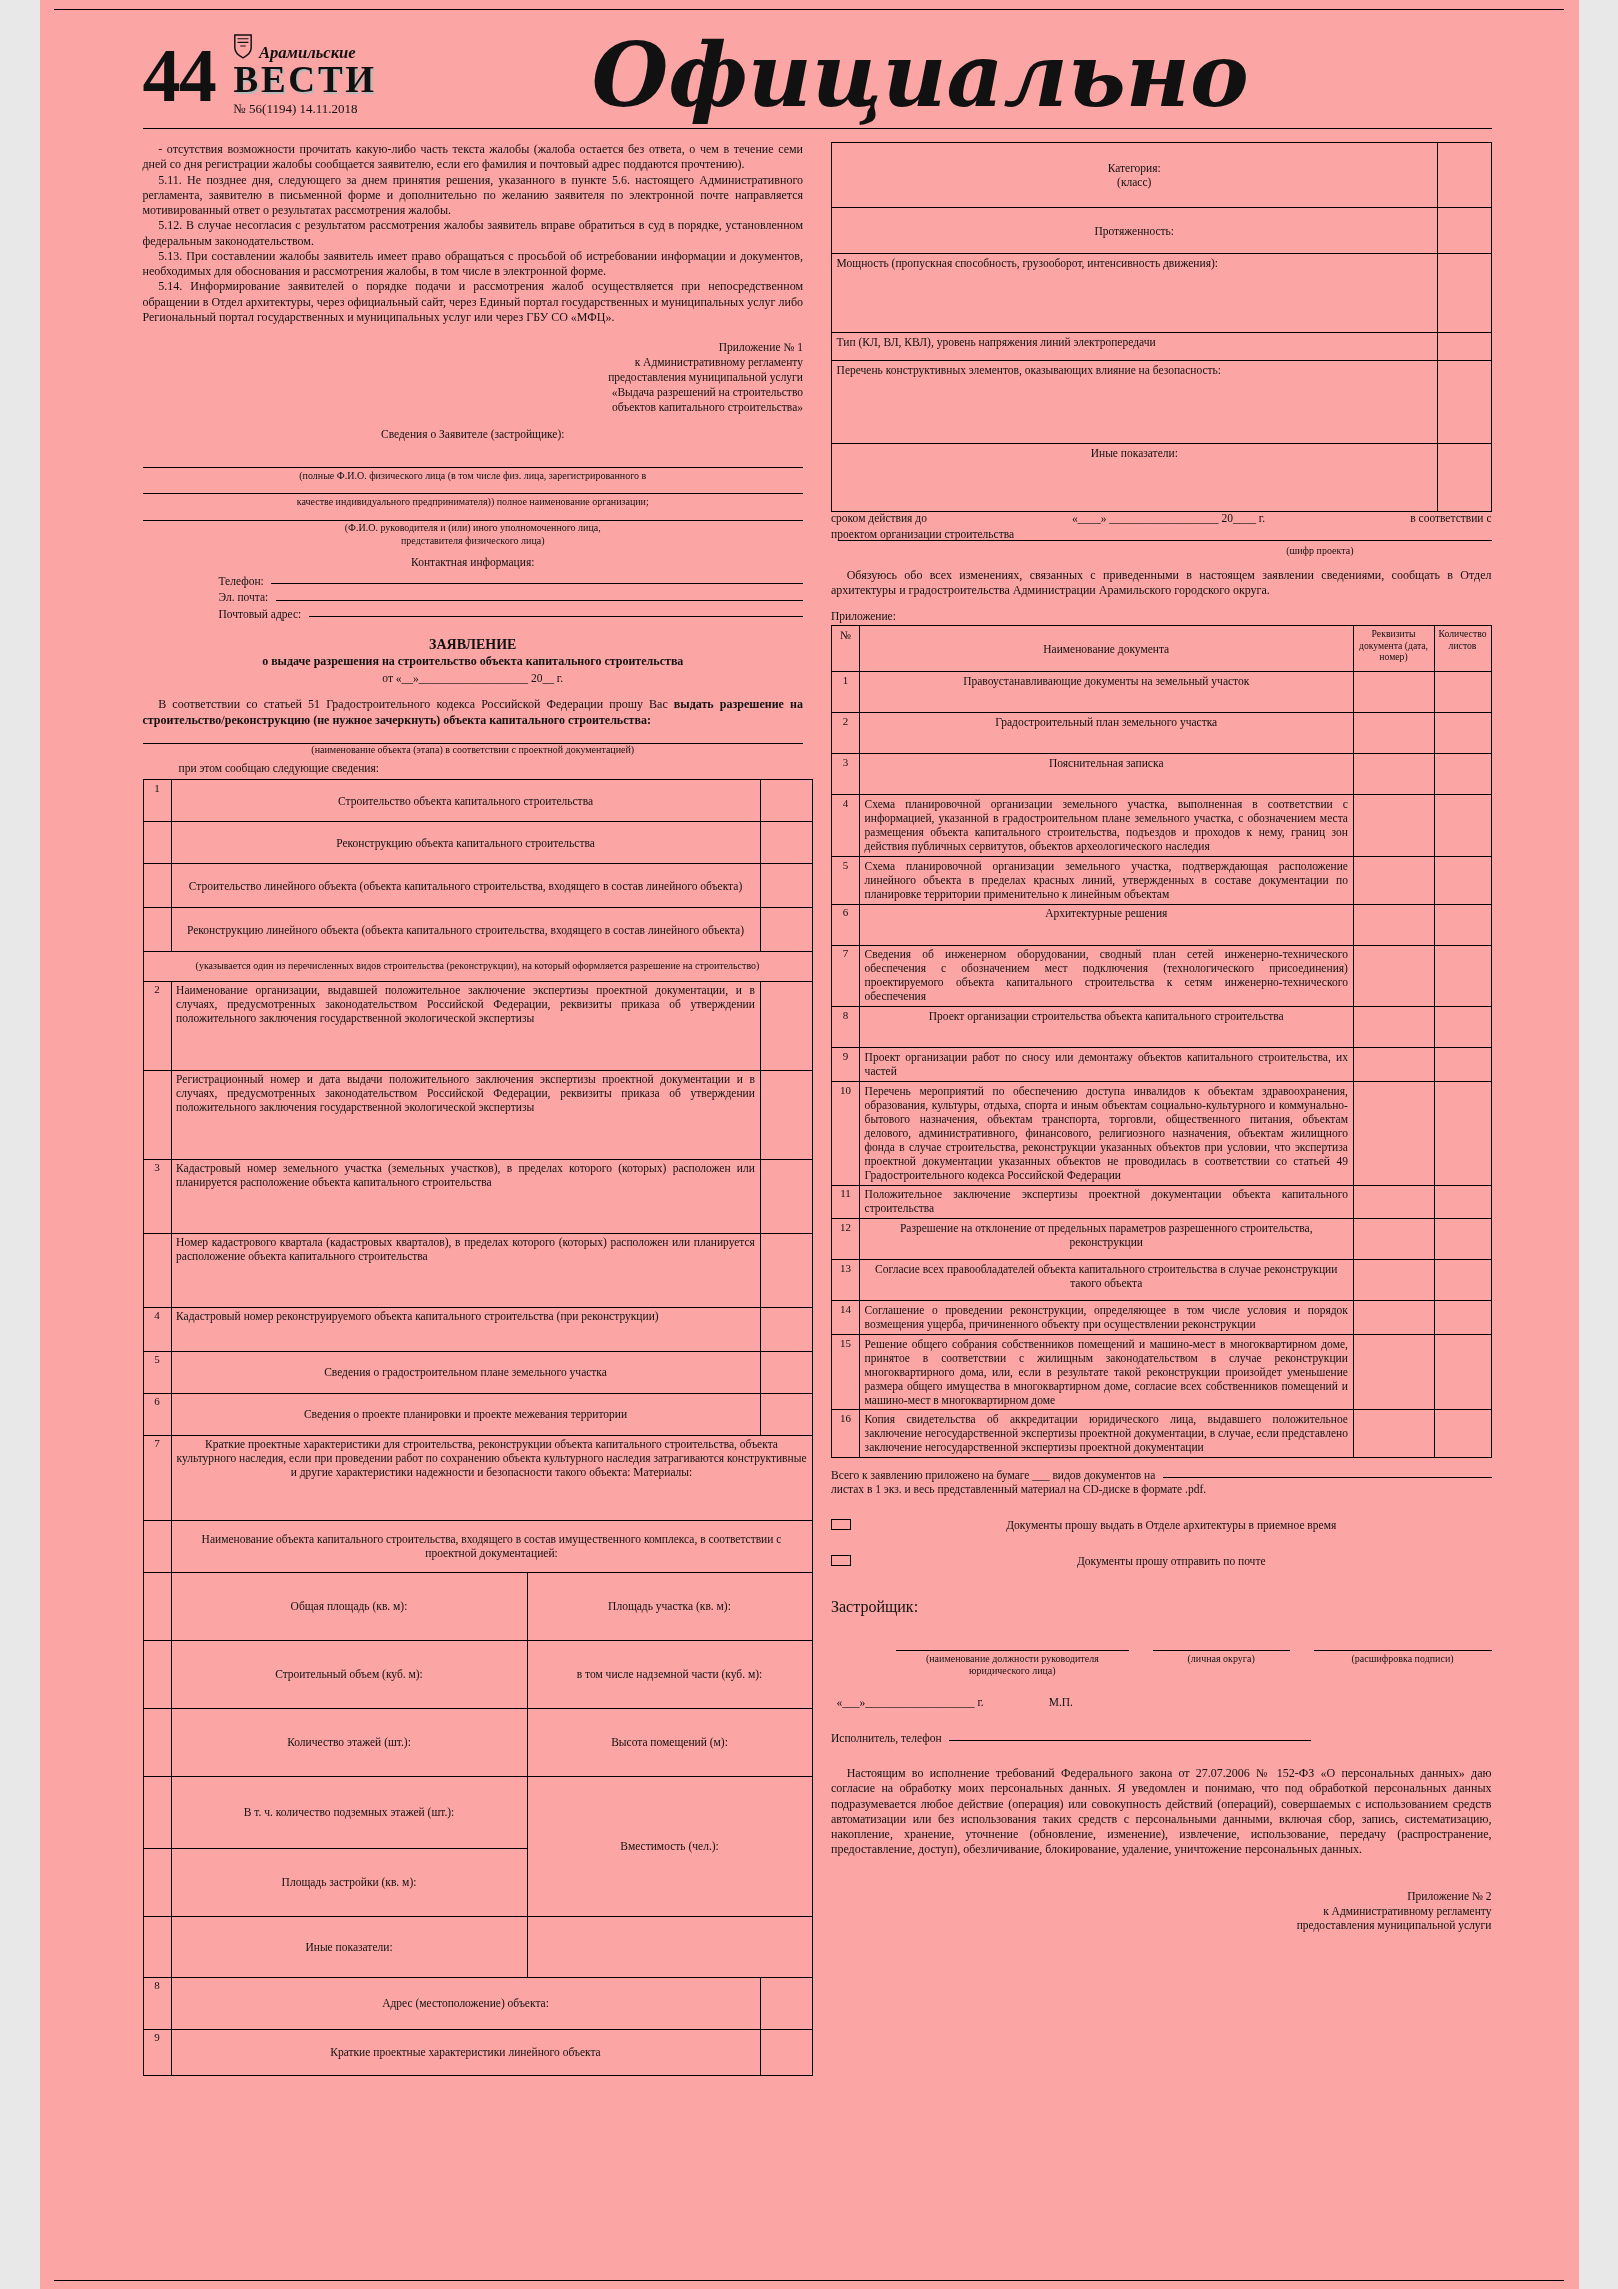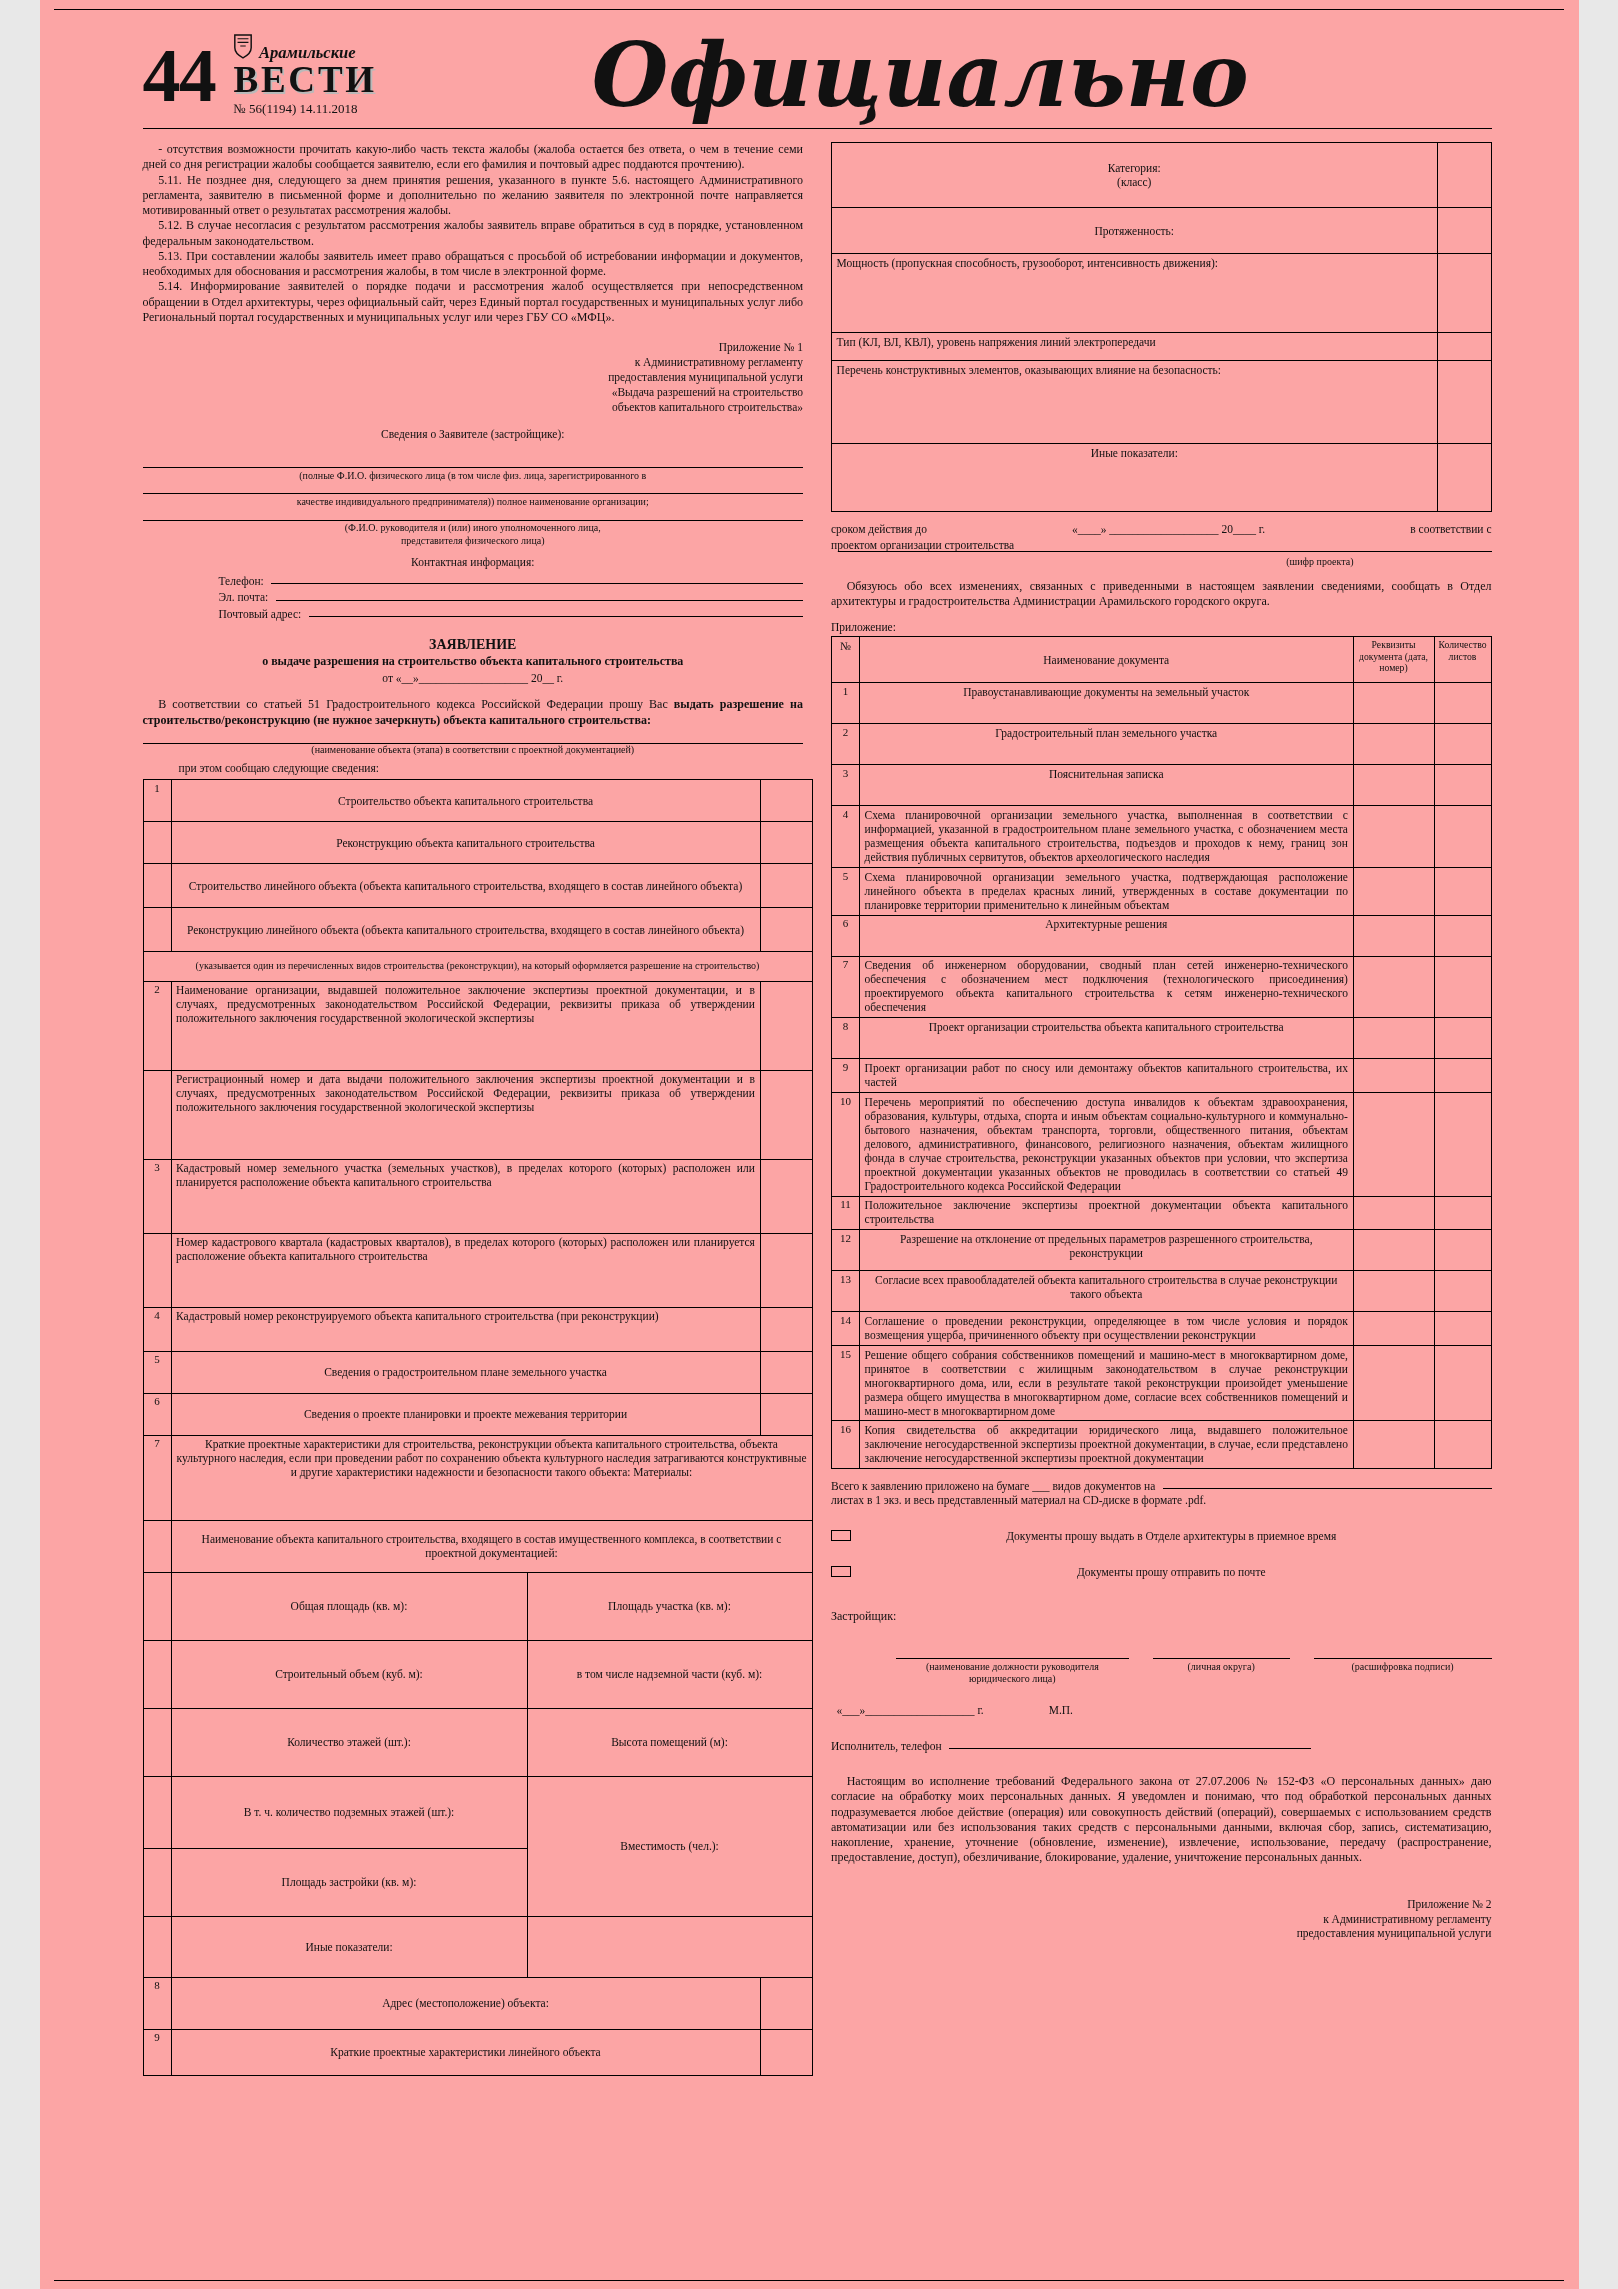--- a/index.html
+++ b/index.html
@@ -51,34 +51,34 @@
   .num { text-align:center; font-size:11px; padding:1.8px 0.9px; }
   .c { text-align:center; }
   .j { text-align:justify; }
   .vm { vertical-align:middle; }
   .note-row { font-size:10px; text-align:center; vertical-align:middle; }
   .small-h { font-size:9.7px; line-height:1.2; padding:1.8px; }
   .attach-table td.name { padding:1.8px 4.6px 2.8px; }
   .attach-table td.tall { height:41px; }
   .attach-table { margin-top:1.8px; }
 
-  .validity-row { display:flex; justify-content:space-between; font-size:11.5px; margin-top:11px; }
+  .validity-row { display:flex; justify-content:space-between; font-size:11.5px; }
   .validity-row2 { display:flex; font-size:11.5px; margin-top:3.7px;flex-direction:column; }
   .shifr-caption { font-size:10px; text-align:right; padding-right:138px; margin-top:0.9px; }
   .obligation { margin-top:11px; }
   .attach-label { font-size:11.5px; margin:11px 0 3.7px; }
 
   .total-row1 { display:flex; font-size:11.5px; margin-top:11px; }
   .total-row2 { font-size:11.5px; margin-top:1.8px; }
 
   .check-row { display:flex; align-items:center; margin-top:24px; font-size:11.5px; }
   .checkbox { width:20px; height:11px; border:0.9px solid #000; flex:none; }
   .check-text { flex:1; text-align:center; }
 
-  .developer { font-size:12px; margin-top:31px; }
+  .developer { font-size:16px; margin-top:31px; }
   .sig-row { display:flex; gap:24px; margin-top:24px; padding-left:65px; }
   .sig-col { display:flex; flex-direction:column; }
   .sig-line { border-bottom:0.9px solid #000; height:11px; margin-bottom:1.8px; }
   .date-row { display:flex; font-size:11.5px; margin-top:18.5px; gap:65px; padding-left:5.5px; }
   .exec-row { display:flex; font-size:11.5px; margin-top:24px; max-width:480px; }
 
   .personal { margin-top:22px; }
   .annex2 { margin-top:31px; }
 </style>
 </head>

